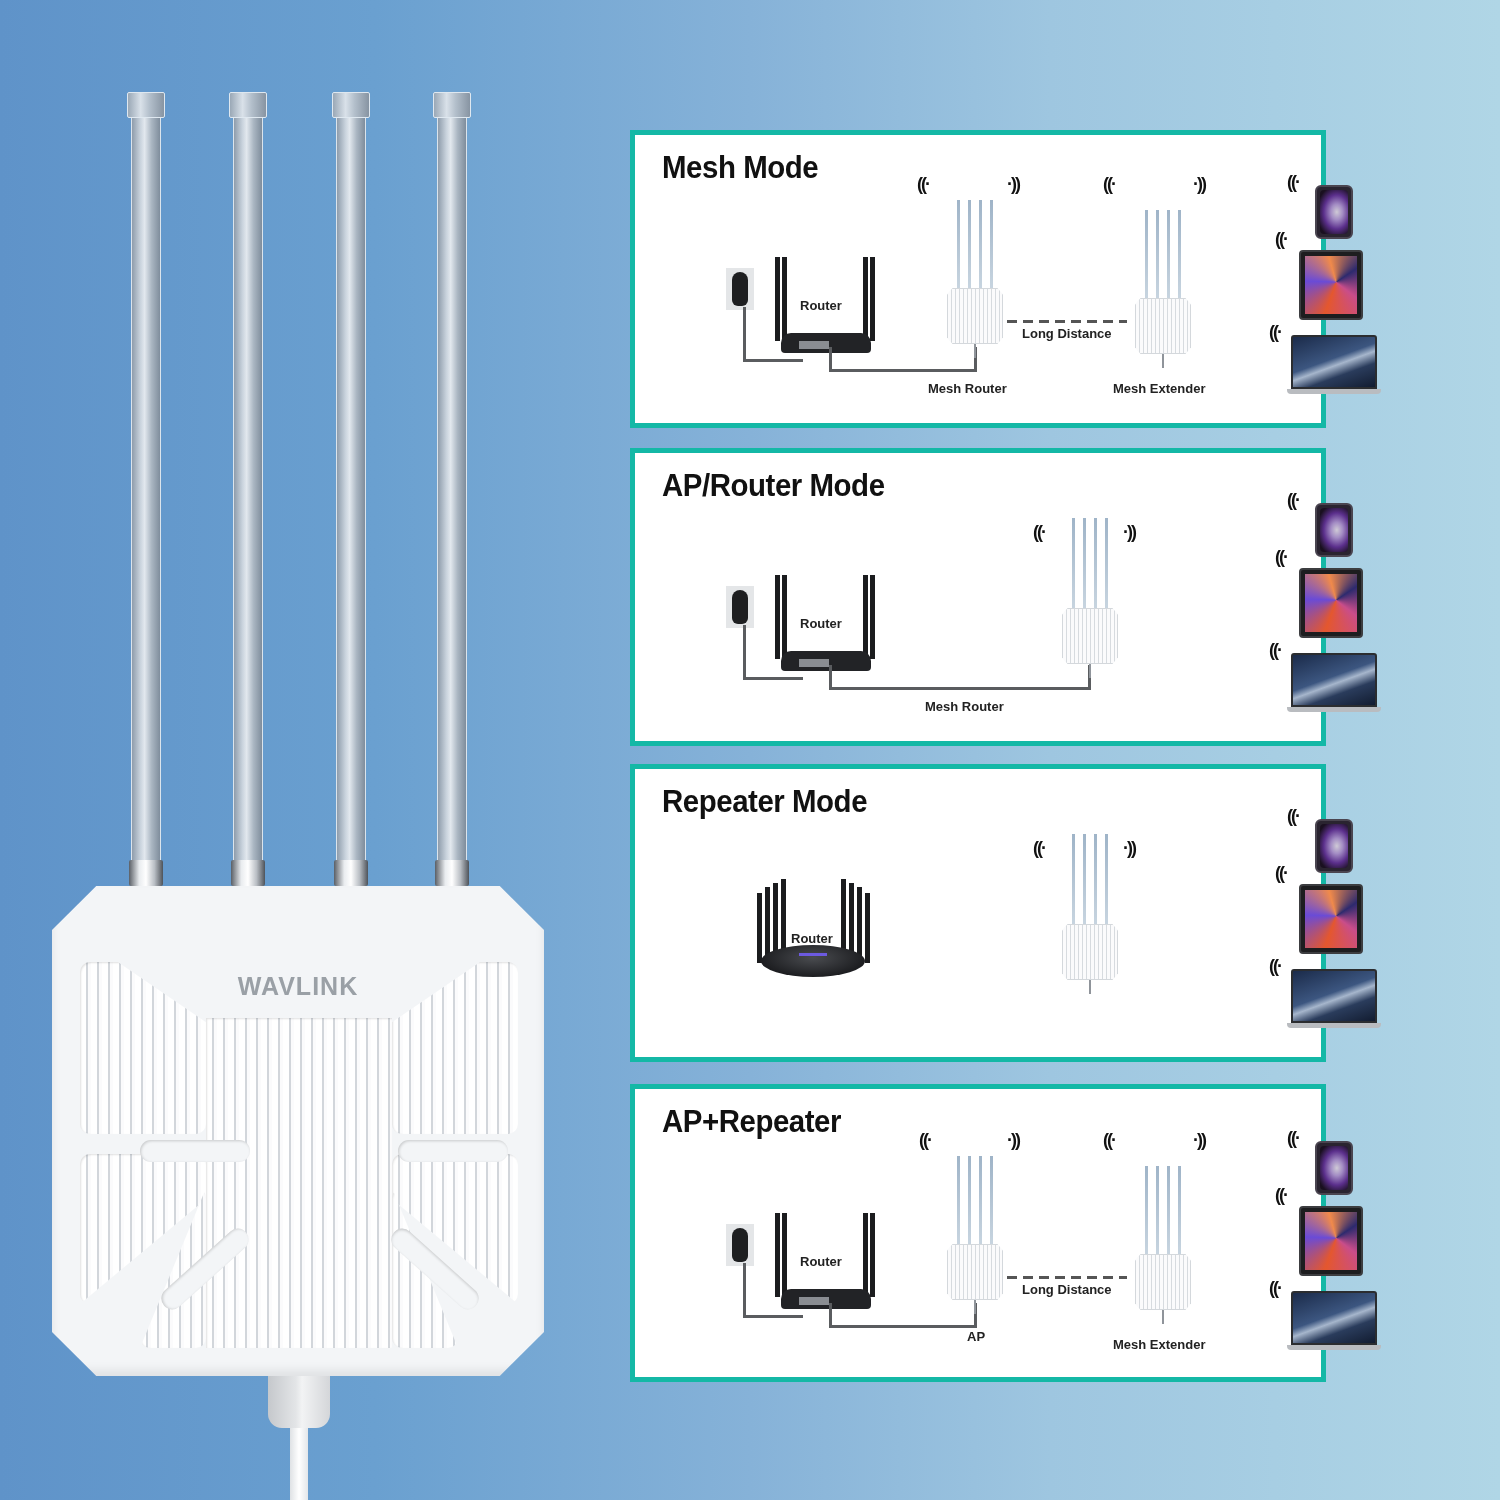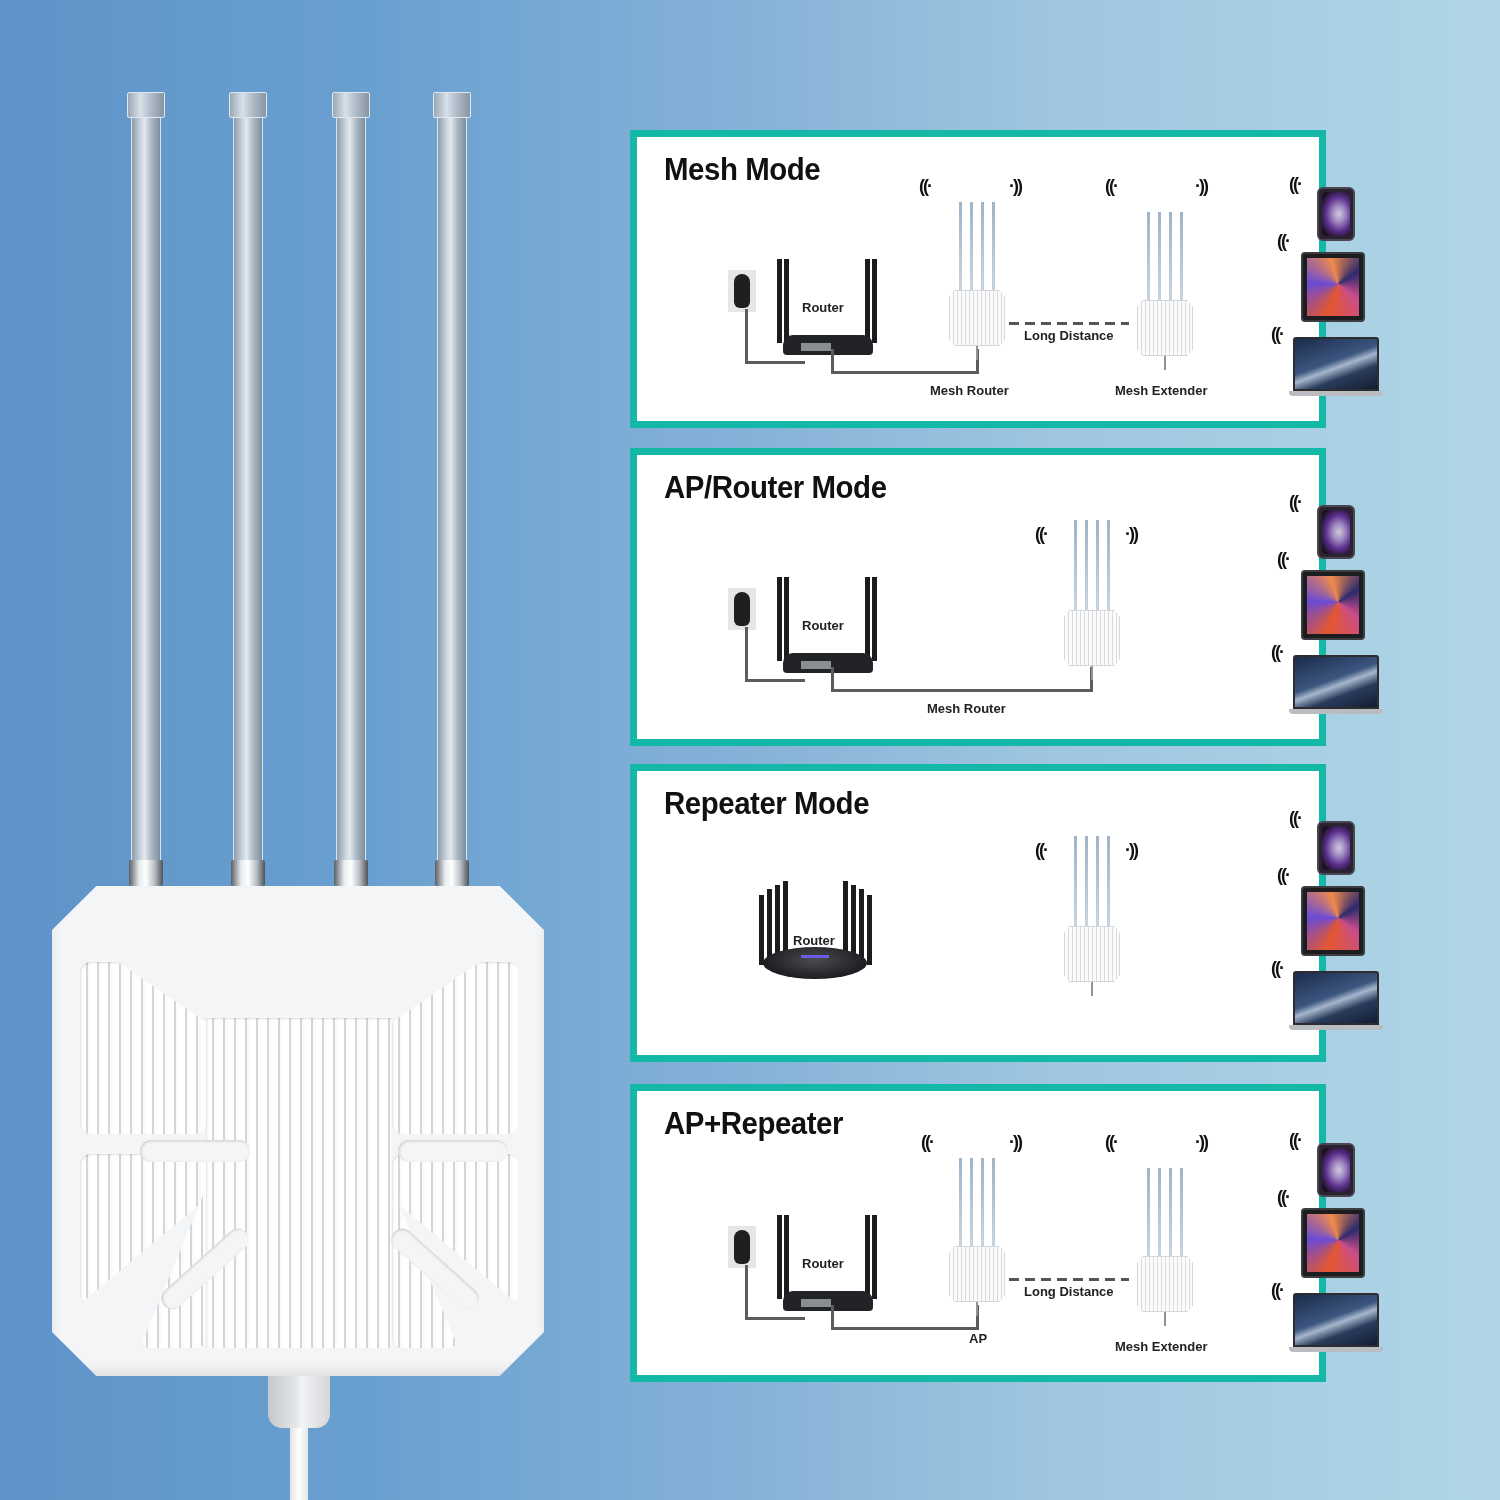--- a/index.html
+++ b/index.html
@@ -62,21 +62,21 @@
     border-radius:0 0 14px 14px;
   }
   .cable {
     position:absolute; left:290px; top:1428px; width:18px; height:72px;
     background: linear-gradient(90deg,#dfe2e5,#ffffff 50%,#e3e6e9);
   }
 
   
   .card {
     position:absolute; left:630px; width:696px; height:298px;
-    background:#ffffff; border:7px solid #14b8a6;text-align:right;
+    background:#ffffff; border:5px solid #14b8a6;text-align:right;
   }
   .card-title {
     position:absolute; left:27px; top:14px; font-size:32px; font-weight:bold;
     color:#111; font-family:"Liberation Sans", sans-serif; letter-spacing:-0.5px;
     transform: scaleX(0.92); transform-origin:left;
   }
   .lbl { position:absolute; font-size:13px; font-weight:bold; color:#222; white-space:nowrap; }
 
   .plug { position:absolute; width:28px; height:42px; background:#e4e6e8; }
   .plug::after { content:""; position:absolute; left:6px; top:4px; width:16px; height:34px; background:#1e1f21; border-radius:8px 8px 6px 6px; }
@@ -145,20 +145,21 @@
       <div class="panel tr"></div>
       <div class="panel center"></div>
       <div class="panel ml"></div>
       <div class="panel mr"></div>
       <div class="panel bl"></div>
       <div class="panel br"></div>
       <div class="slot" style="left:60px; top:182px;"></div>
       <div class="slot" style="left:318px; top:182px;"></div>
       <div class="slot" style="left:70px; top:300px; transform:rotate(-42deg);"></div>
       <div class="slot" style="left:300px; top:300px; transform:rotate(42deg);"></div>
+      <div class="logo" style="top:14px">WAVLINK</div>
     </div>
   </div>
   <div class="gland"></div>
   <div class="cable"></div>
 </div>
 
 <div class="card" style="top:130px">
   <div class="card-title">Mesh Mode</div>
 
   <div class="plug" style="left:91px; top:133px"></div>

